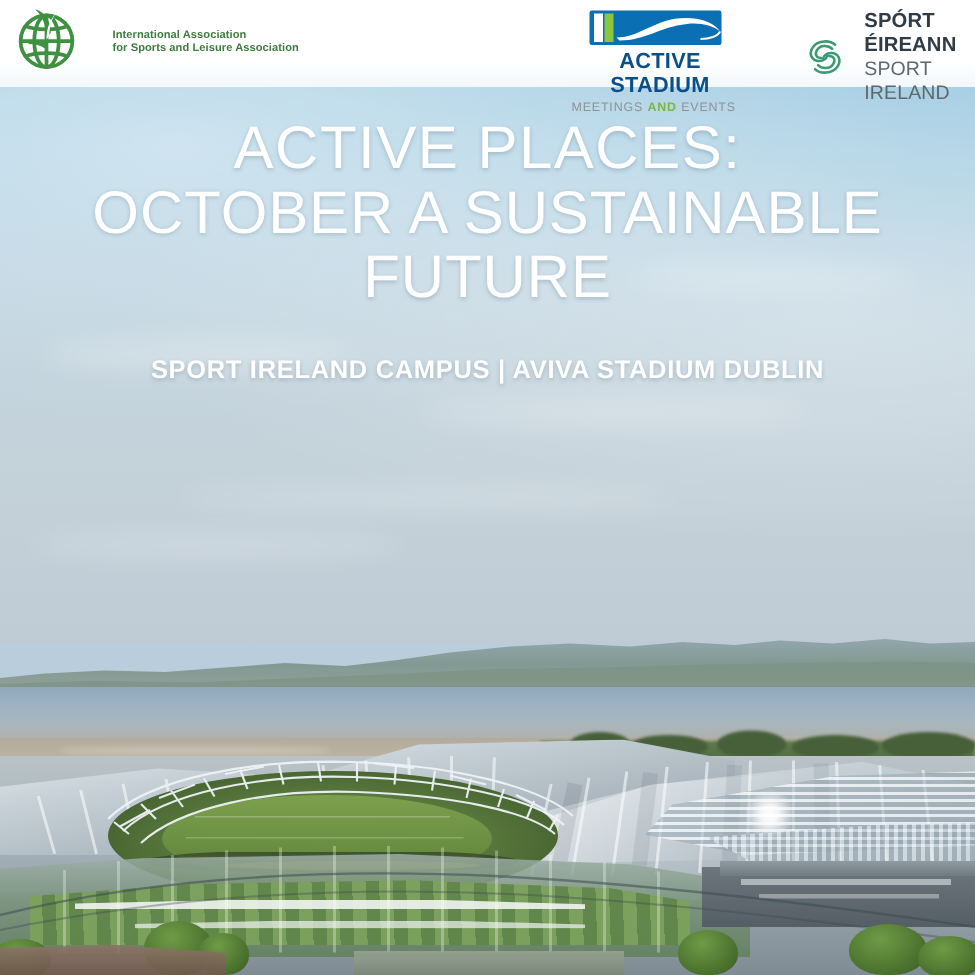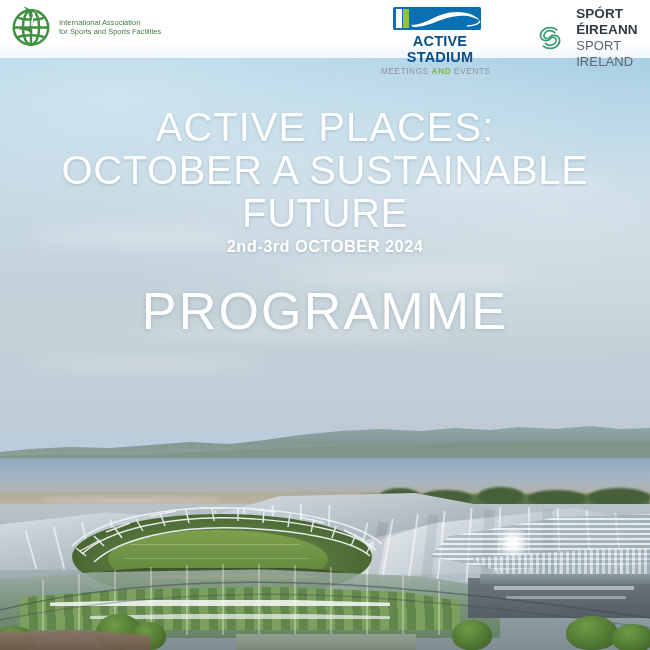--- a/index.html
+++ b/index.html
@@ -46,24 +46,25 @@
   .iaks-word {
     font-size: 25px;
     font-weight: bold;
     letter-spacing: -0.3px;
     color: #3a3a3a;
     line-height: 25px;
     margin: 0 0 1px 0;
   }
   .iaks-sub {
     font-size: 7.4px;
-    font-weight: normal;
+    font-weight: bold;
     color: #3f7a3f;
     line-height: 9px;
     letter-spacing: 0.05px;
+    margin-left: 16px;
   }
 
   
   .aviva-logo {
     position: absolute;
     left: 381px; top: 5px;
     width: 118px;
   }
   .aviva-mark { width: 118px; height: 27px; display:block; }
   .aviva-name {
@@ -260,21 +261,21 @@
     z-index: 30;
     text-align: center;
     color: #ffffff;
   }
   .title {
     font-size: 40px;
     font-weight: 300;
     line-height: 43px;
     letter-spacing: 1.0px;
     margin: 0;
-    padding-top: 48px;
+    padding-top: 20px;
     text-shadow: 0 1px 3px rgba(80,100,115,0.30);
   }
   .title .l2 { letter-spacing: 0.6px; }
   .venue {
     font-size: 17px;
     font-weight: bold;
     letter-spacing: 0.45px;
     line-height: 24px;
     margin: 0;
     padding-top: 28px;
@@ -481,22 +482,21 @@
                 clip-path: polygon(0% 10%, 55% 0%, 100% 24%, 100% 100%, 0% 100%);"></div>
     <div style="position:absolute; left:236px; top:216px; width:180px; height:18px;
                 background:linear-gradient(180deg,#9aa496 0%, #76836f 100%); opacity:.85;"></div>
   </div>
 
   <div class="copy">
     <h1 class="title">
       <span class="l1">ACTIVE PLACES:</span><br>
       <span class="l2">OCTOBER A SUSTAINABLE FUTURE</span>
     </h1>
-    <p class="dates">2nd-3rd OCTOBER 2024</p>
-    <p class="programme">PROGRAMME</p>
+    <p class="venue">SPORT IRELAND CAMPUS | AVIVA STADIUM DUBLIN</p>
   </div>
 
   <div class="header-bar">
     <div class="header-inner">
 
       <div class="iaks-logo">
         <svg class="iaks-globe" viewBox="0 0 48 48">
           <g stroke="#3f9142" fill="none" stroke-width="2.6">
             <circle cx="24" cy="25" r="18"></circle>
             <ellipse cx="24" cy="25" rx="8.5" ry="18"></ellipse>
@@ -504,21 +504,21 @@
             <path d="M9.5,14.5 C16,17.5 32,17.5 38.5,14.5"></path>
             <path d="M9.5,35.5 C16,32.5 32,32.5 38.5,35.5"></path>
             <line x1="24" y1="7" x2="24" y2="43"></line>
           </g>
           <path d="M24,24 C24,14 21,7 16,3 C22,4 27,10 27,19 Z" fill="#3f9142"></path>
           <path d="M24,24 C24,15 27,8 33,4 C28,7 26,14 26,21 Z" fill="#ffffff"></path>
           <path d="M24,26 C20,24 15,24 11,27 C16,27 20,28 23,30 Z" fill="#3f9142"></path>
         </svg>
         <div class="iaks-text">
           <div class="iaks-sub">International Association</div>
-          <div class="iaks-sub">for Sports and Sports Facilities</div>
+          <div class="iaks-sub">for Sports and Leisure Association</div>
         </div>
       </div>
 
       <div class="aviva-logo">
         <svg class="aviva-mark" viewBox="0 0 118 27">
           <rect x="12" y="2" width="88" height="23" rx="1.5" fill="#0b6fb4"></rect>
           <rect x="15" y="4" width="6" height="19" fill="#ffffff"></rect>
           <rect x="22" y="4" width="6" height="19" fill="#8cc63f"></rect>
           <path d="M30,20 C46,20 56,7 76,7 C88,7 96,11 99,16 C94,12 86,10 77,11 C58,13 50,22 32,22 Z" fill="#ffffff"></path>
           <path d="M99,16 C98,19 92,21 86,21" stroke="#ffffff" stroke-width="1.4" fill="none"></path>

